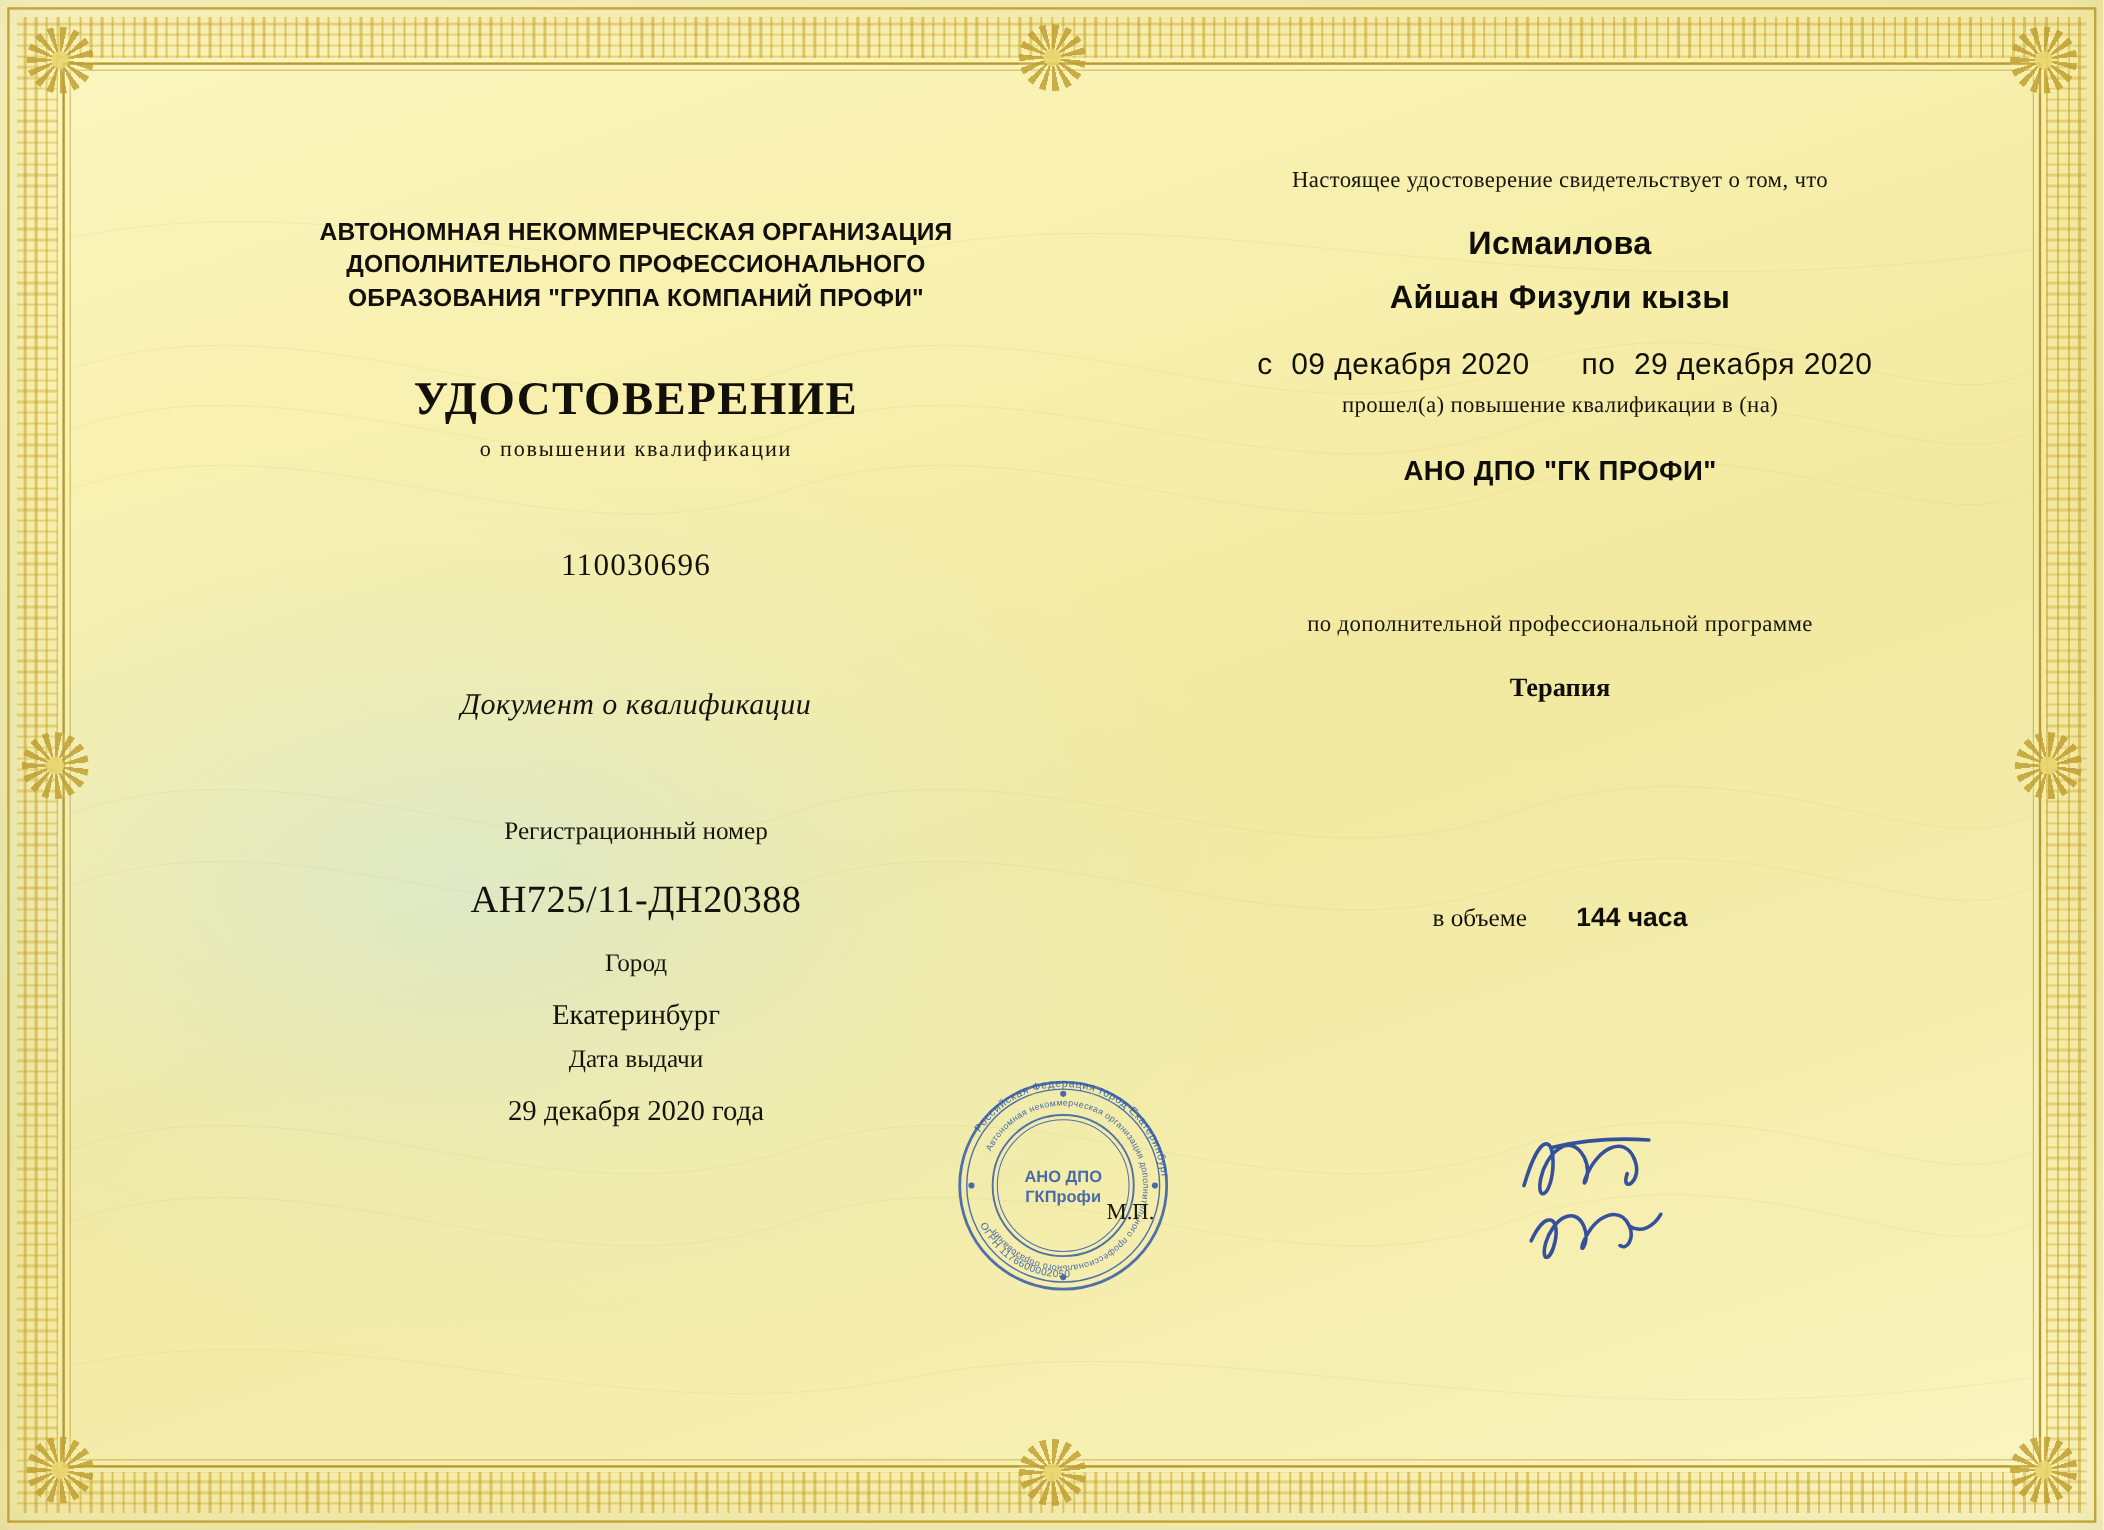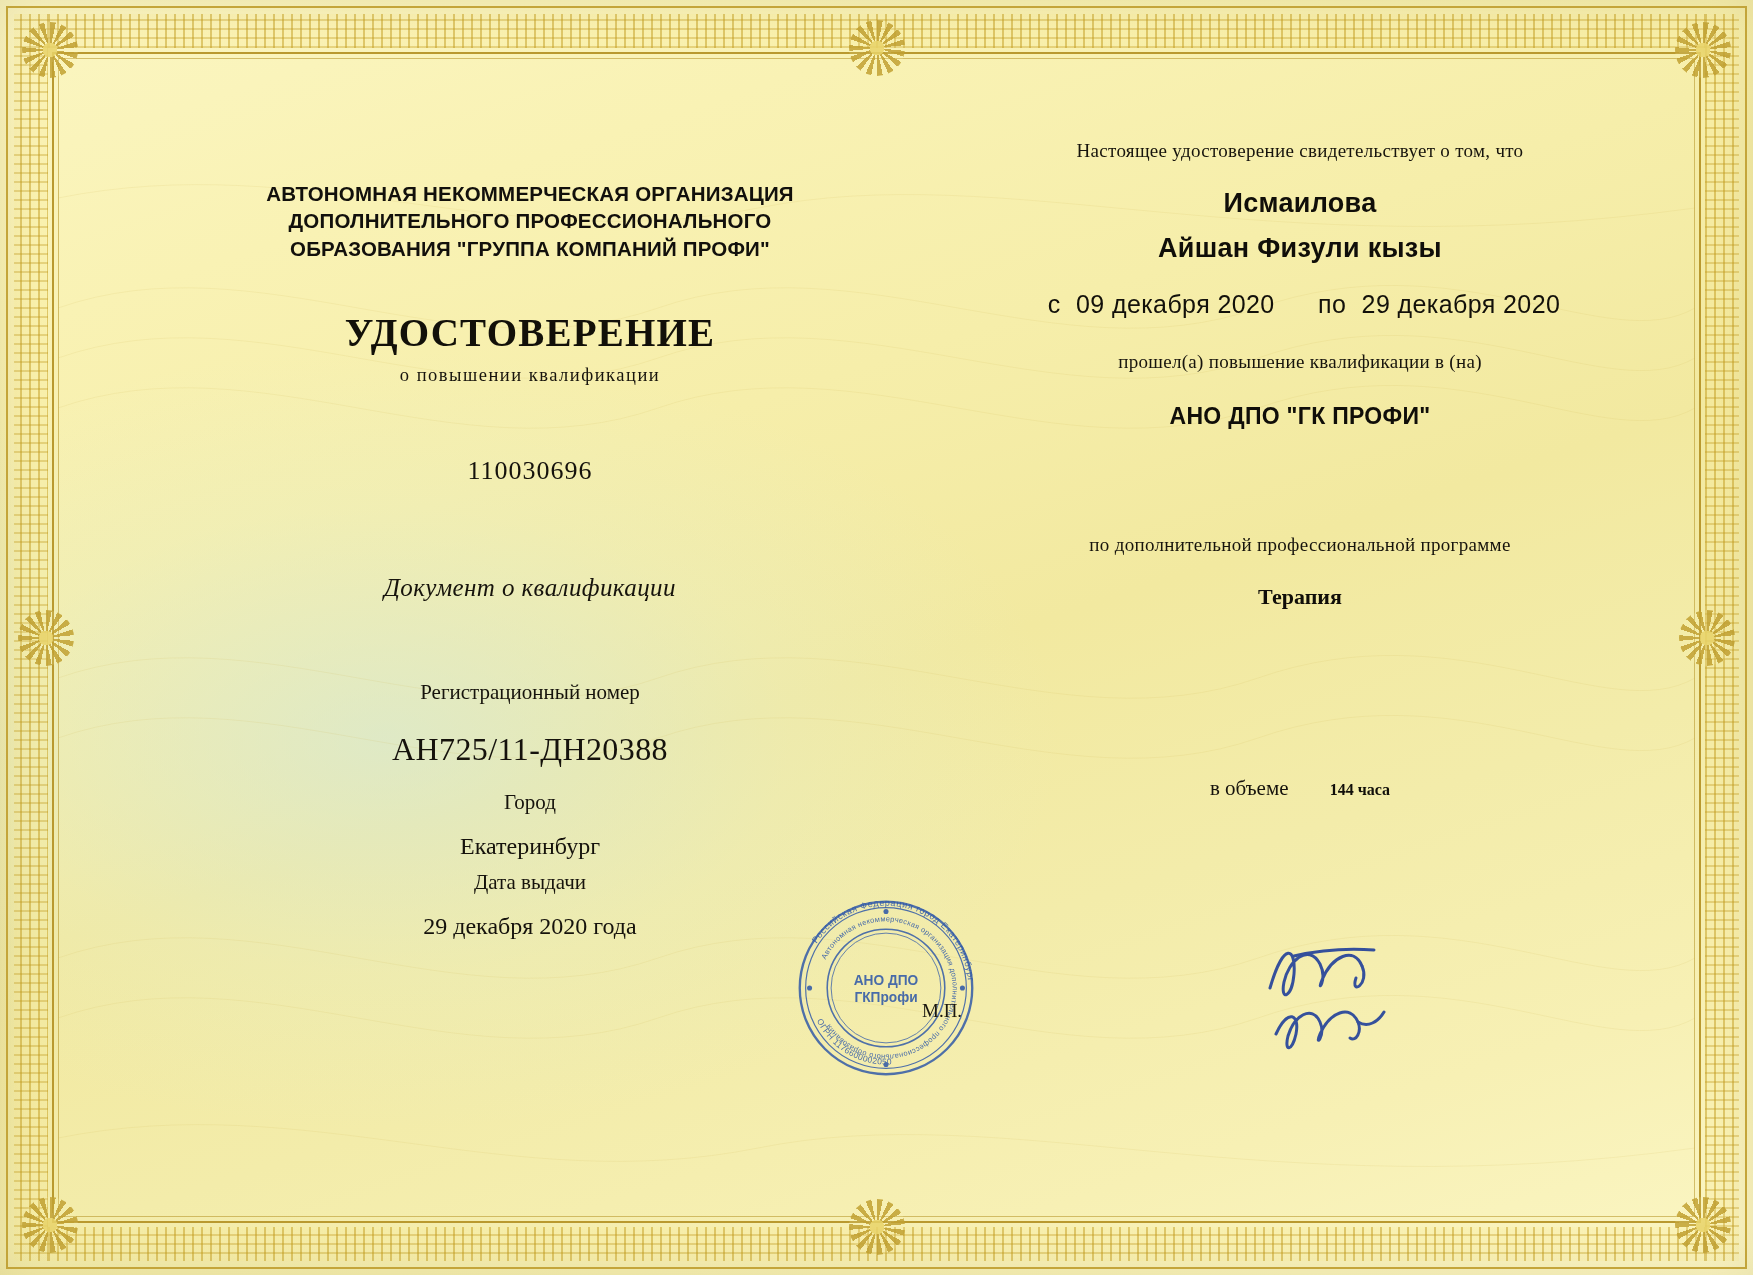--- a/index.html
+++ b/index.html
@@ -237,21 +237,21 @@
     color: #12100a;
     margin-top: 26px;
     letter-spacing: 0.4px;
   }
   .period .sep { margin: 0 14px; }
   .period .word { margin: 0 8px; }
   .completed {
     font-family: "Liberation Serif", serif;
     font-size: 19px;
     color: #17140d;
-    margin-top: 32px;
+    margin-top: 8px;
     letter-spacing: 0.3px;
   }
   .place {
     font-family: "Liberation Sans", sans-serif;
     font-weight: bold;
     font-size: 23px;
     color: #100e09;
     margin-top: 30px;
     letter-spacing: 0.3px;
   }
@@ -269,23 +269,23 @@
     color: #100e09;
     margin-top: 28px;
   }
   .volume-row {
     margin-top: 166px;
     font-family: "Liberation Serif", serif;
     font-size: 21px;
     color: #15120c;
   }
   .volume-row .vol-value {
-    font-family: Liberation Serif, serif;
-    font-weight: bold;
-    font-size: 16px;
+    font-family: Liberation Sans, sans-serif;
+    font-weight: bold;
+    font-size: 22px;
     margin-left: 36px;
     color: #100e09;
   }
 
   
   .signatures {
     position: absolute;
     left: 880px;
     top: 890px;
     width: 700px;

